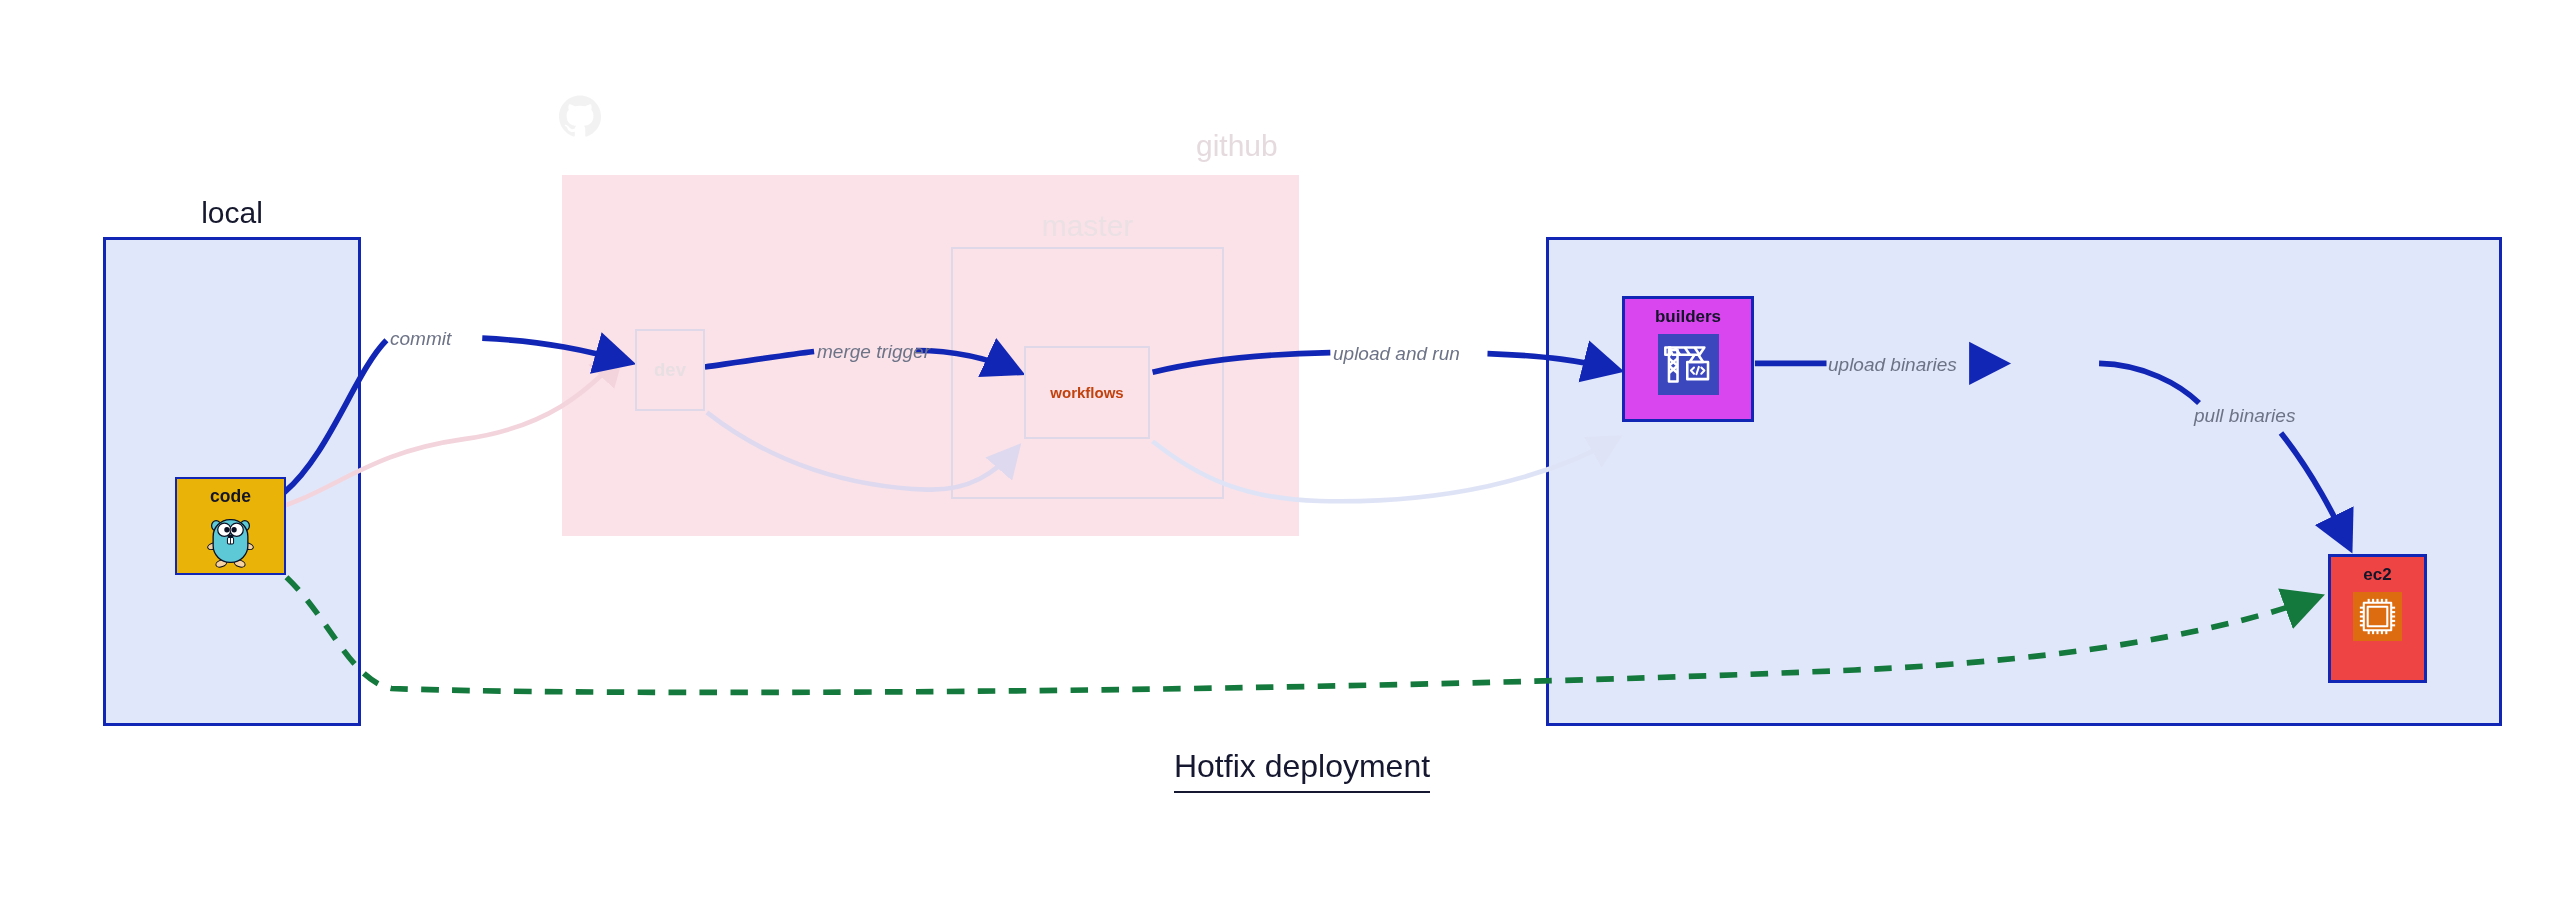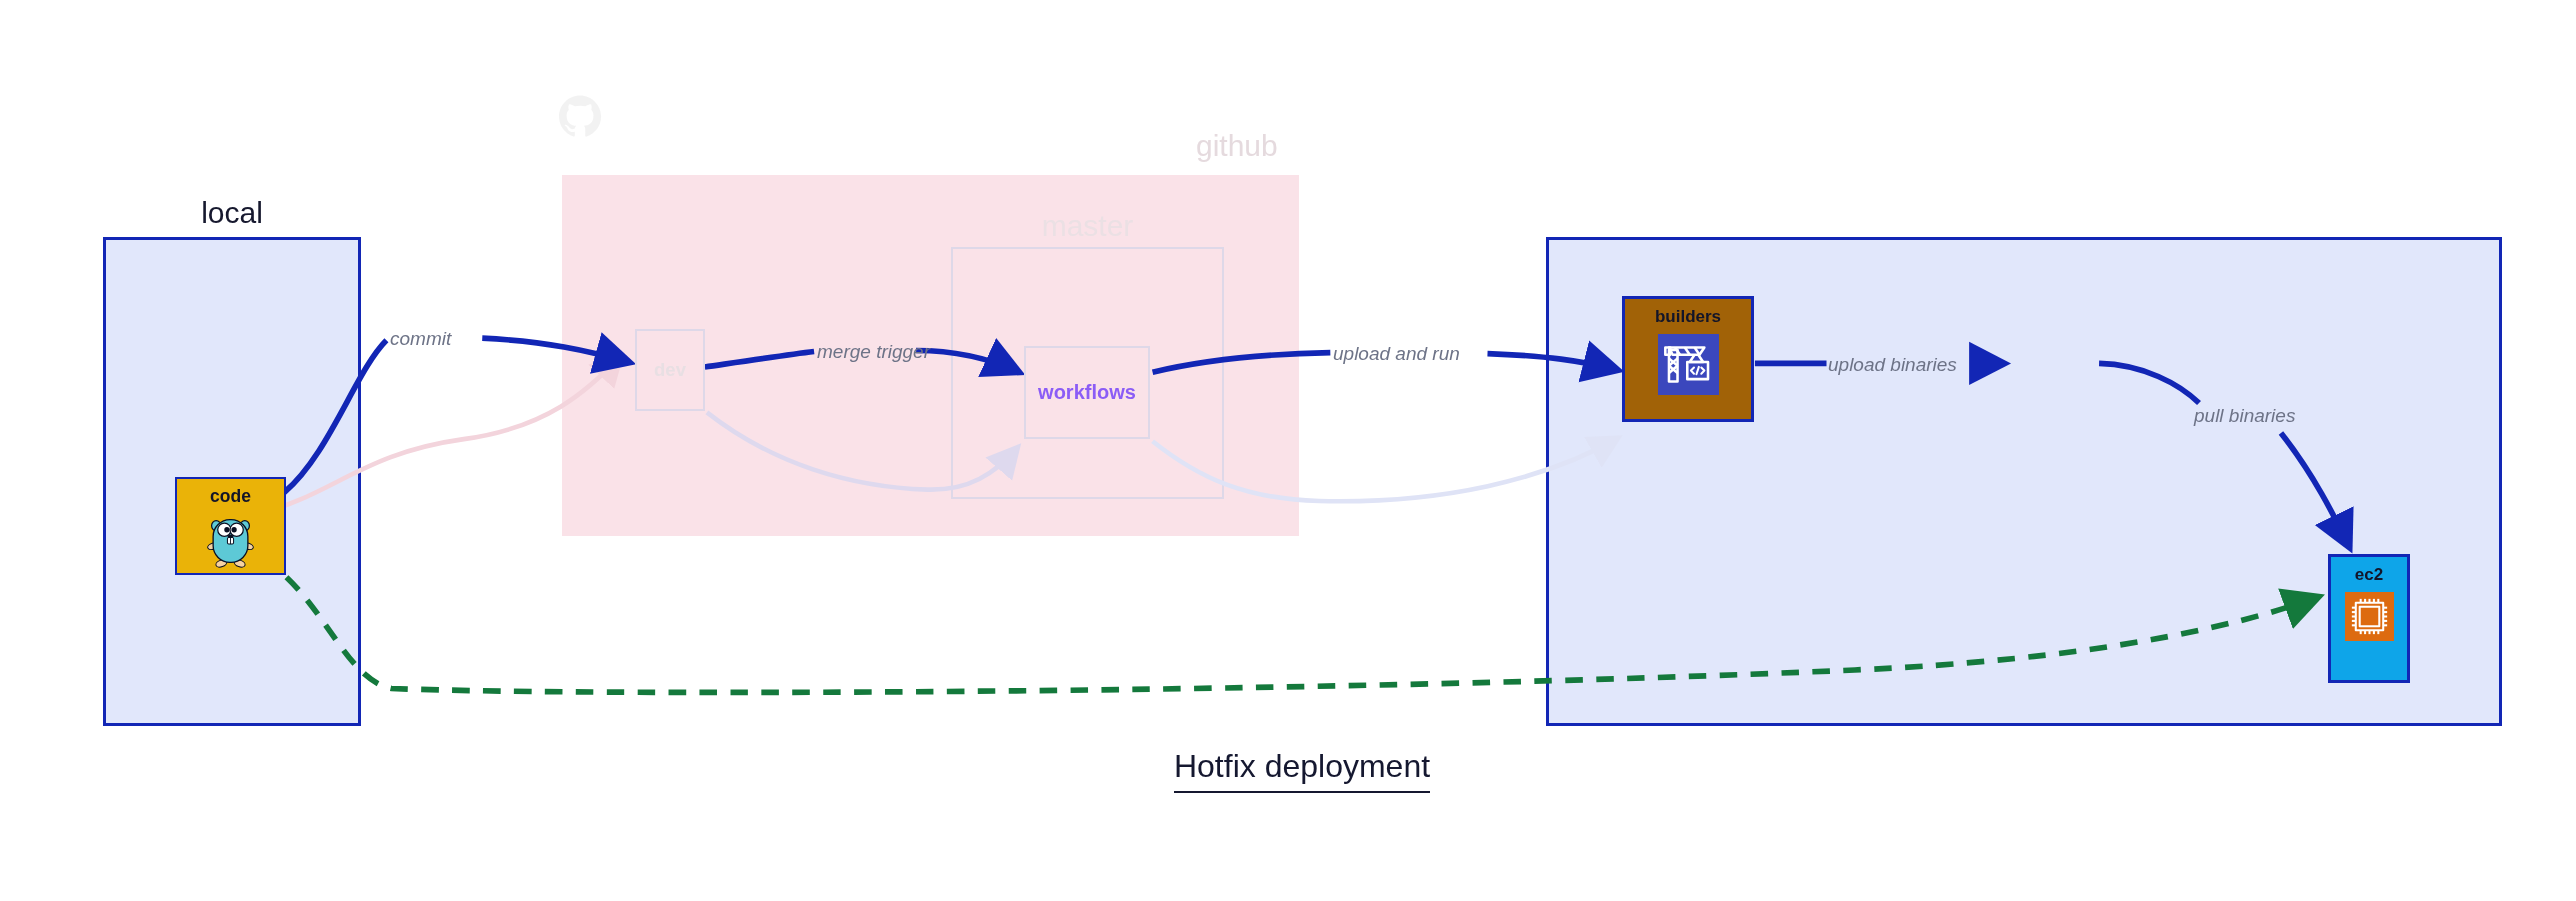--- a/index.html
+++ b/index.html
@@ -53,32 +53,32 @@
   #node-code .node-title{font-size:17.5px;}
 
   #node-dev{left:635px;top:329px;width:70px;height:82px;
     background:rgba(255,255,255,0.02);border:2.1px solid #ded8e8;
     justify-content:center;}
   #node-dev .node-title{font-size:18.5px;color:#e8dfe3;}
 
   #node-workflows{left:1024px;top:346px;width:126px;height:93px;
     background:rgba(255,255,255,0.02);border:2.1px solid #ded8e8;
     justify-content:center;}
-  #node-workflows .node-title{font-size:20px;color:#8b5cf6;}
+  #node-workflows .node-title{font-size:15px;color:#c2410c;}
 
   #node-builders{left:1622px;top:296px;width:132px;height:126px;
-    background:#a16207;border:3.6px solid #1226b5;padding-top:8.2px;}
+    background:#d946ef;border:3.6px solid #1226b5;padding-top:8.2px;}
   #node-builders .node-title{font-size:17px;}
 
   #node-s3{left:2008px;top:296px;width:91px;height:126px;
     background:#e9eefc;border:3.6px solid #1226b5;padding-top:8.2px;}
   #node-s3 .node-title{font-size:17px;}
 
-  #node-ec2{left:2328px;top:554px;width:82px;height:129px;
-    background:#0ea5e9;border:3.6px solid #1226b5;padding-top:8.2px;}
+  #node-ec2{left:2328px;top:554px;width:99px;height:129px;
+    background:#ef4444;border:3.6px solid #1226b5;padding-top:8.2px;}
   #node-ec2 .node-title{font-size:17px;}
 
   .icon-wrap{margin-top:7.2px;display:block;line-height:0;}
 
   
   .edge-label{
     position:absolute;white-space:nowrap;
     font-style:italic;font-size:19px;color:#6d7387;
     font-family:"Liberation Sans", sans-serif;
   }

